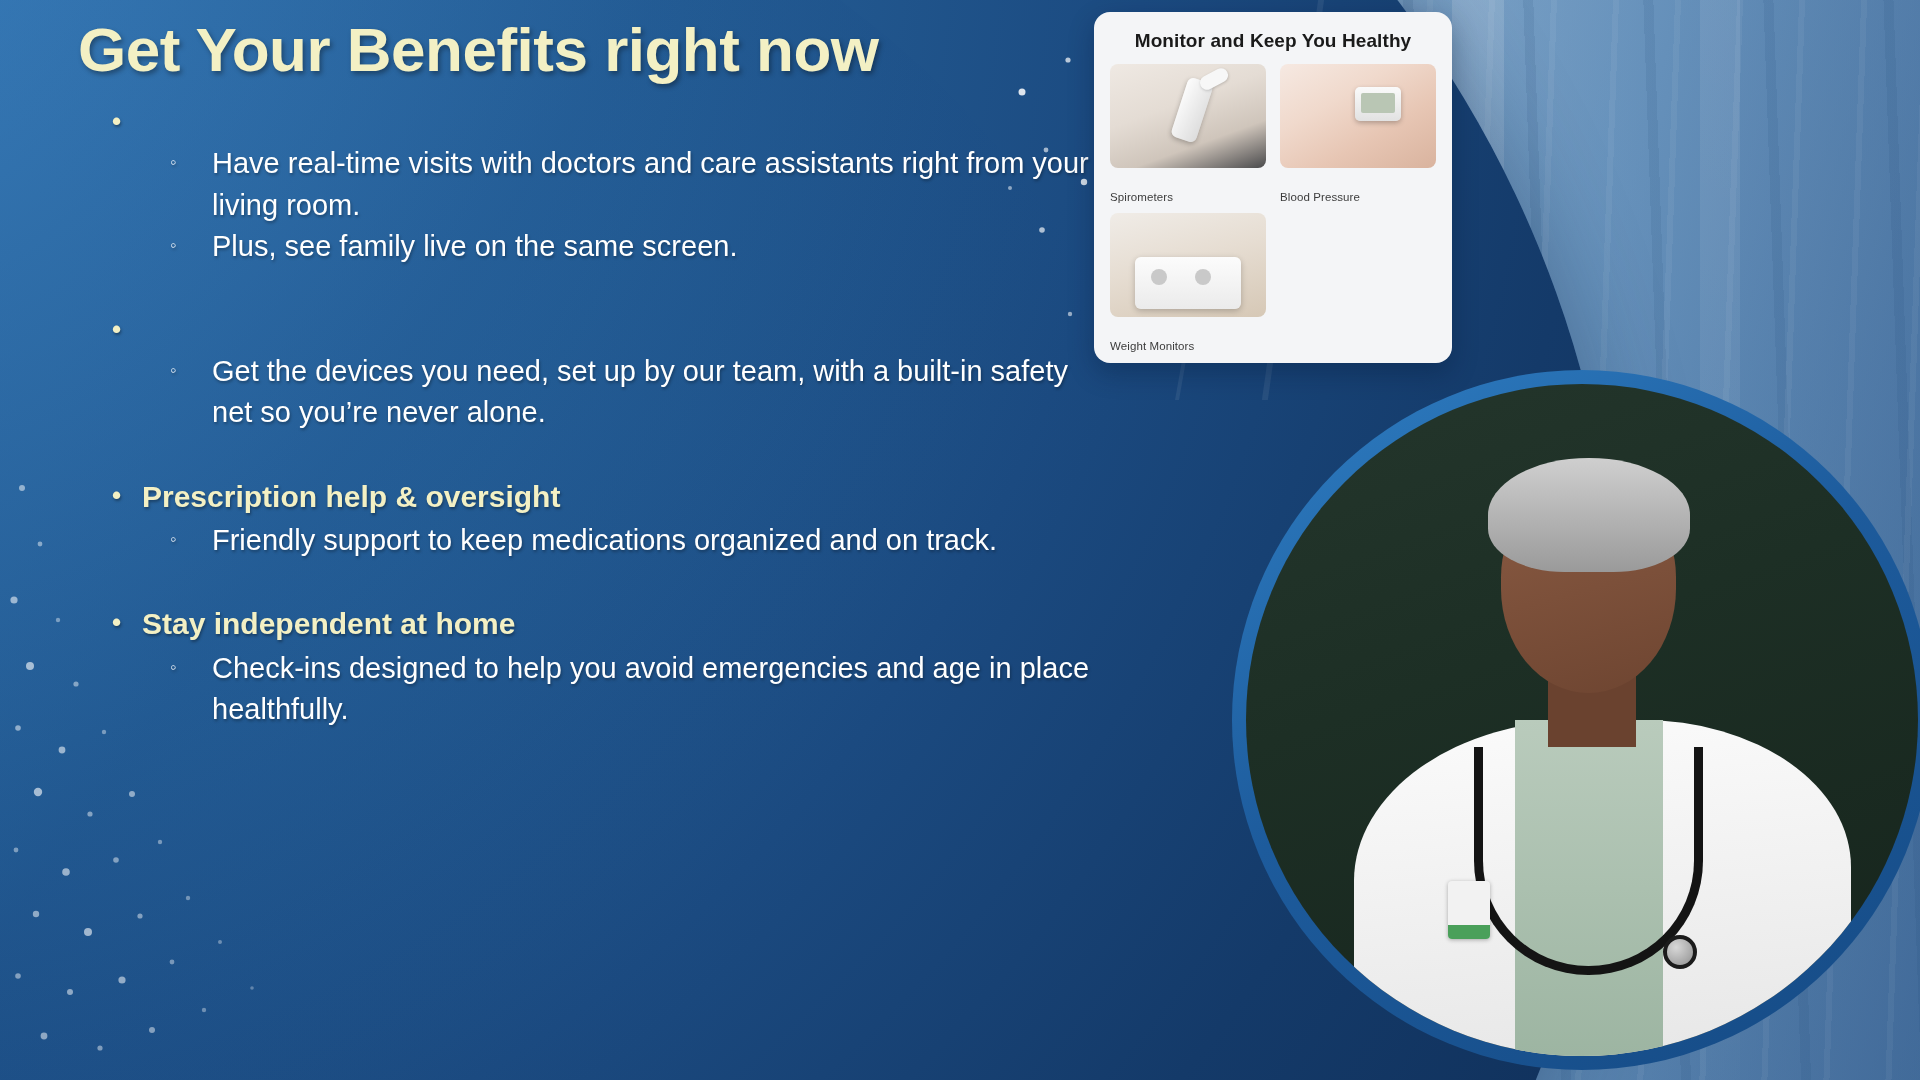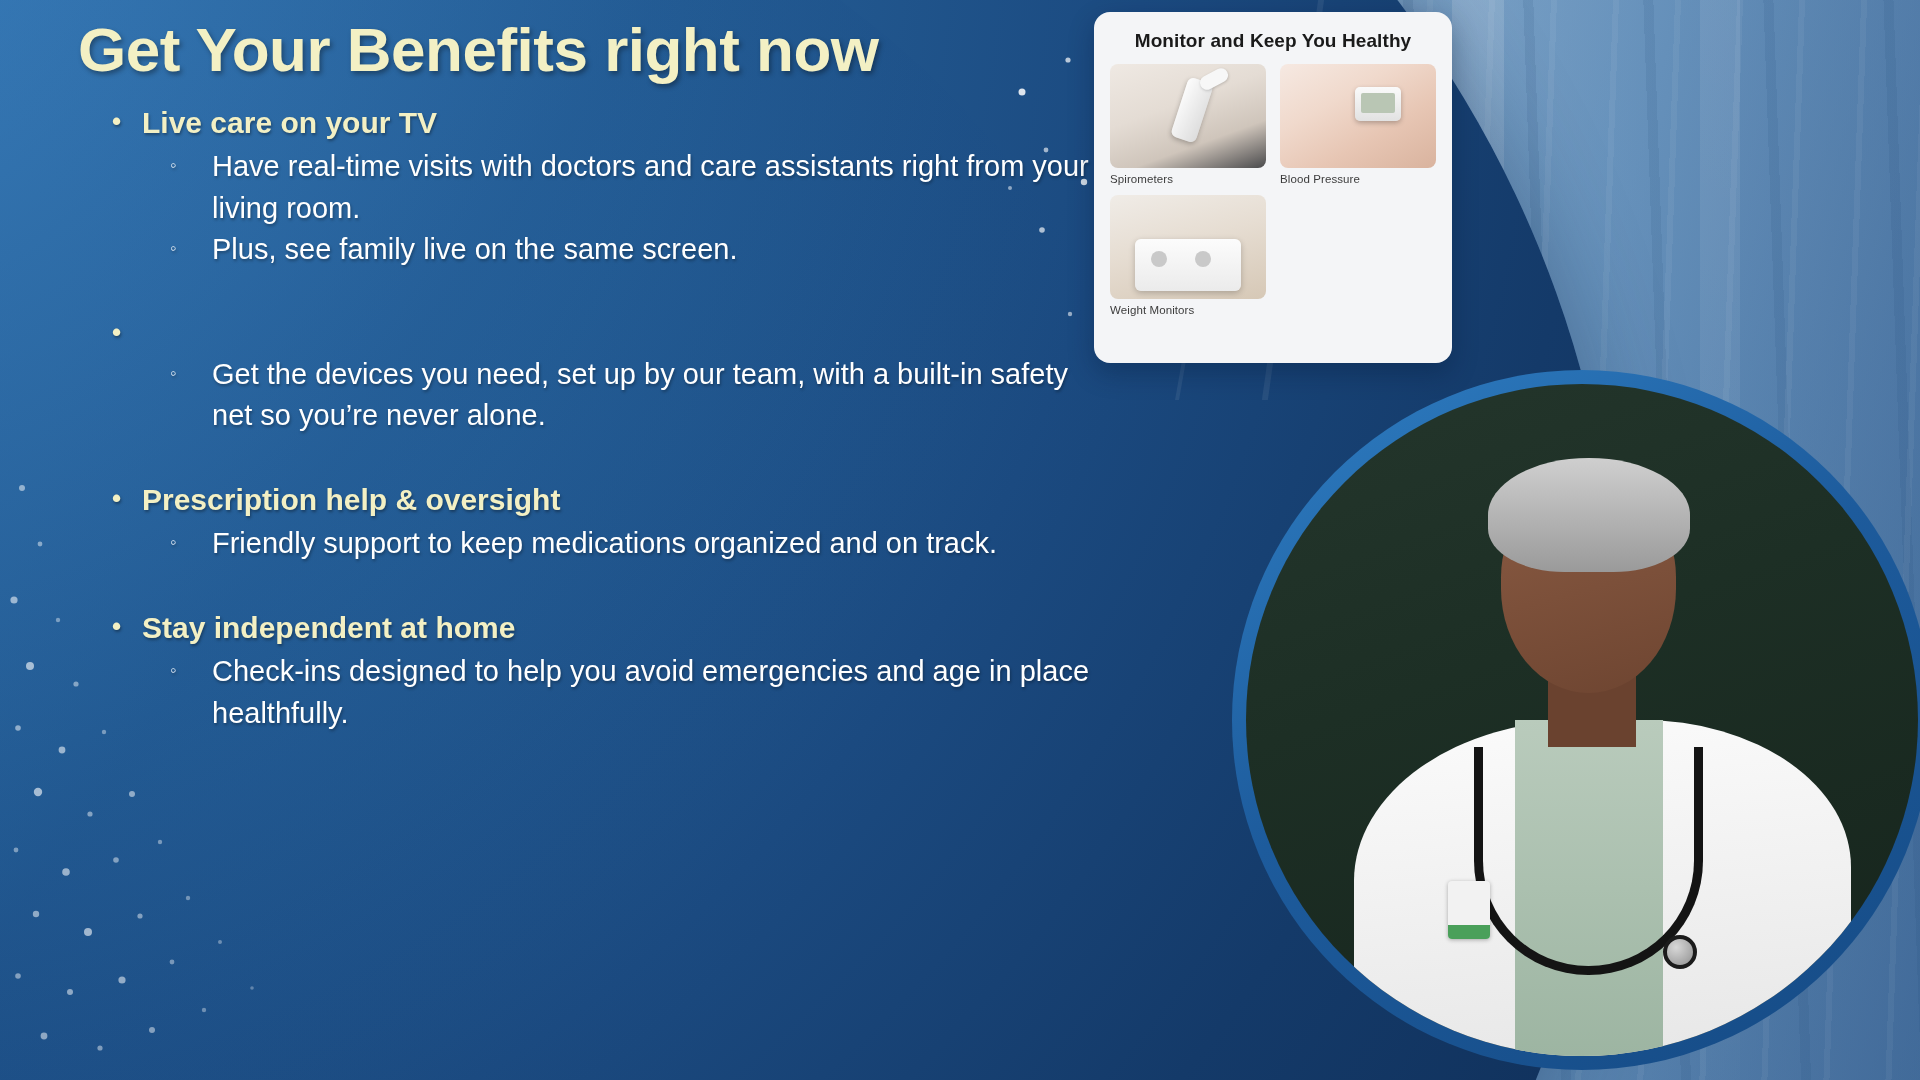--- a/index.html
+++ b/index.html
@@ -99,21 +99,21 @@
   .card-title{
     text-align:center; color:#1a1a1a; font-size:19px; font-weight:bold;
     letter-spacing:.1px; margin:8px 0 12px;
   }
   .grid{ display:grid; grid-template-columns:1fr 1fr; gap:10px 14px; }
   .cell{ }
   .thumb{
     width:100%; height:104px; border-radius:8px; overflow:hidden;
     position:relative; background:#dfe0e2;
   }
-  .cap{ font-size:11.5px; color:#3c3c3c; margin-top:5px; letter-spacing:.1px; }
+  .cap{ font-size:11.5px; color:#3c3c3c; margin-top:23px; letter-spacing:.1px; }
 
   
   .t-spiro{ background:linear-gradient(160deg,#efe9e3 0%,#e4dcd4 40%,#cfc5bb 70%,#4a4a4c 100%); }
   .t-spiro:before{
     content:""; position:absolute; left:44%; top:14%; width:26px; height:62px;
     background:linear-gradient(100deg,#fdfdfd,#dcdcdc); border-radius:6px;
     transform:rotate(18deg); box-shadow:0 2px 5px rgba(0,0,0,.25);
   }
   .t-spiro:after{
     content:""; position:absolute; left:57%; top:8%; width:30px; height:14px;
@@ -284,21 +284,20 @@
     </g>
   </svg>
 
   <div class="title">Get Your Benefits right now</div>
 
   <div class="content">
 
     <div class="group">
       <div class="lead">
         <span class="mk">•</span>
-        <span class="tx">Live care on your TV</span>
       </div>
       <div class="sub">
         <span class="mk">◦</span>
         <span class="tx">Have real-time visits with doctors and care assistants right from your living room.</span>
       </div>
       <div class="sub">
         <span class="mk">◦</span>
         <span class="tx">Plus, see family live on the same screen.</span>
       </div>
     </div>

